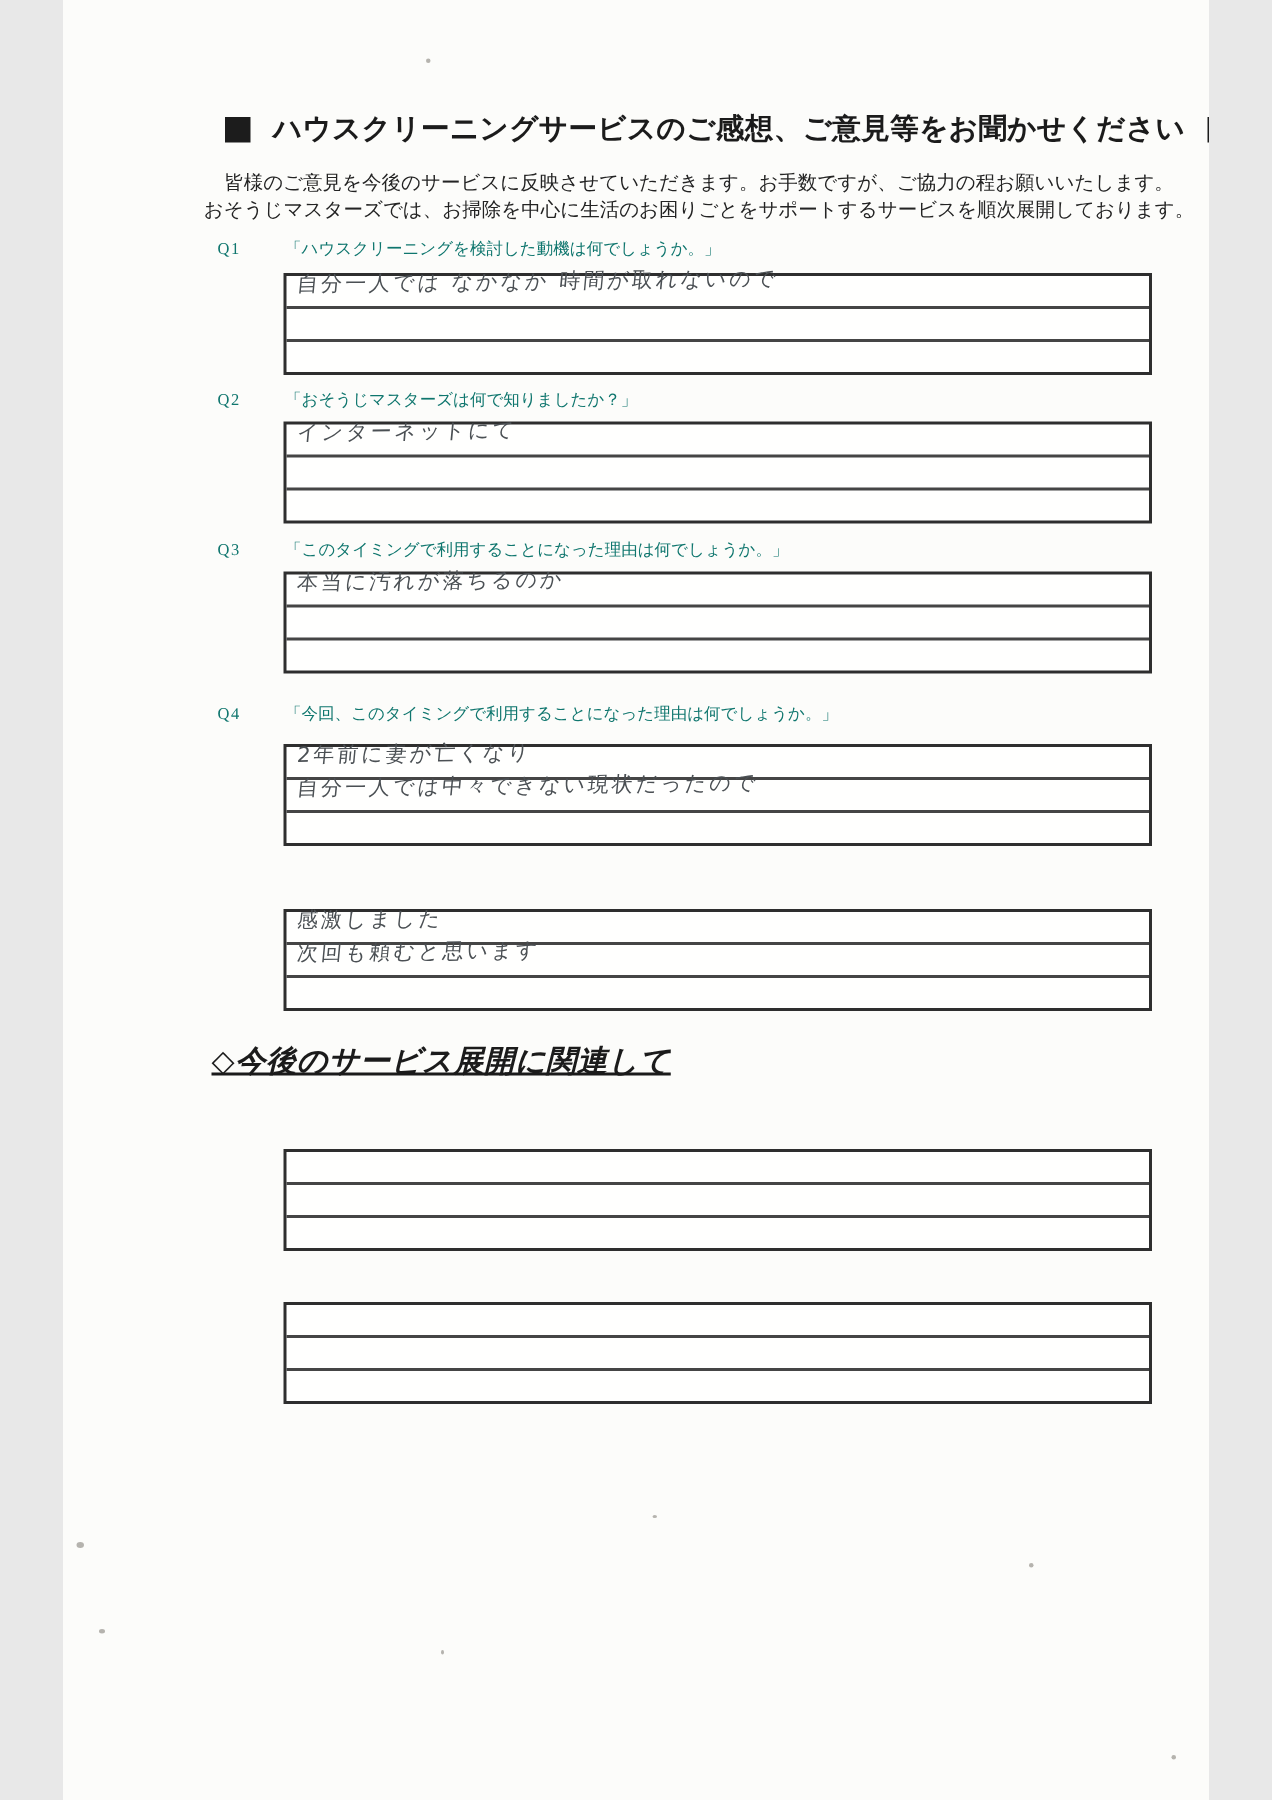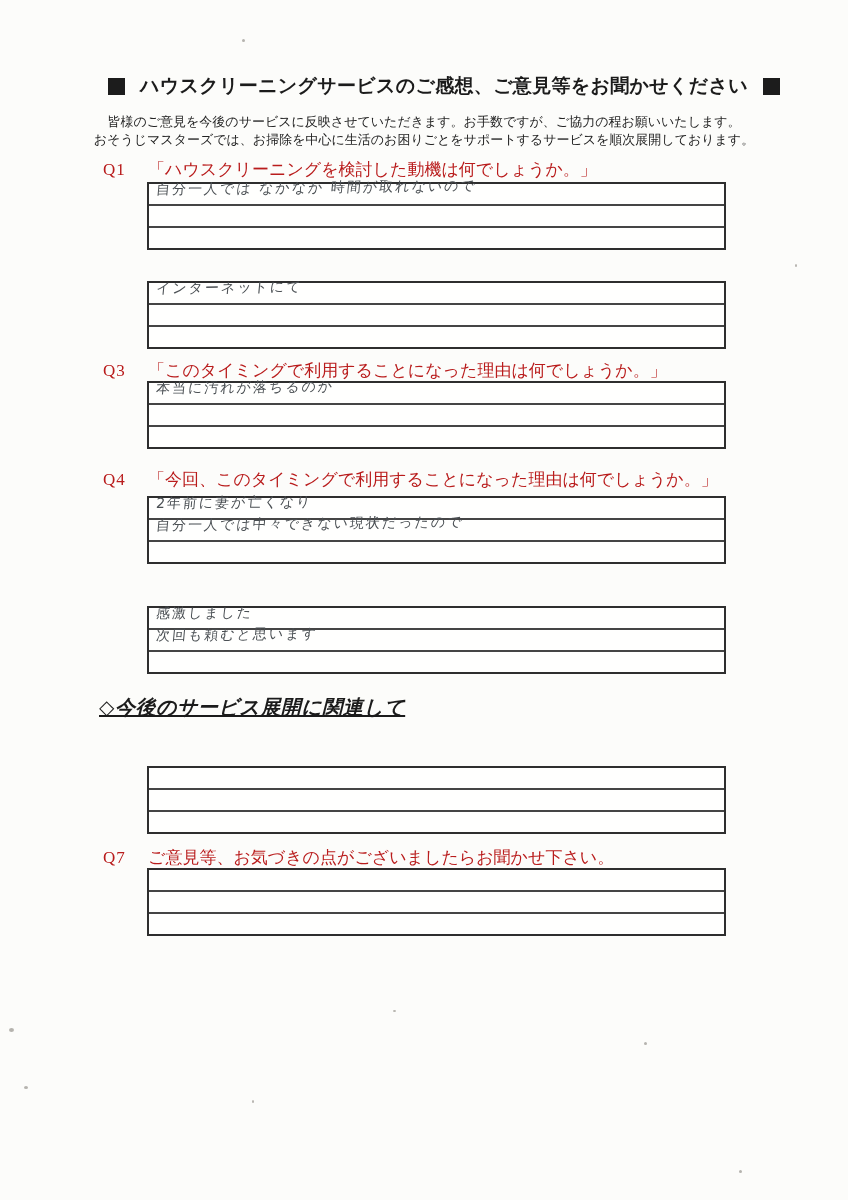--- a/index.html
+++ b/index.html
@@ -1,18 +1,18 @@
 <!DOCTYPE html>
 <html lang="ja"><head>
 <meta charset="utf-8">
 <style>
   html,body { margin:0; padding:0; background:#e8e8e8; }
   .page {
     position:relative;
-    width:848px; height:1200px;
+    width:764px; height:1200px;
     margin:0 auto;
     background:#fcfcfa;
     font-family:"Liberation Serif","DejaVu Serif",serif;
     color:#1b1b1b;
     overflow:hidden;
   }
 
   
   .title-row {
     position:absolute; left:108px; top:73px; width:672px;
@@ -26,21 +26,21 @@
 
   
   .intro {
     position:absolute; top:113px; left:0; width:848px;
     text-align:center; font-size:13px; line-height:18px; color:#232323;
   }
 
   
   .q-head {
     position:absolute; left:103px; width:700px;
-    font-size:17px; white-space:nowrap; color:#b91c1c;
+    font-size:11px; white-space:nowrap; color:#0f766e;
   }
   .q-id { display:inline-block; width:45px; letter-spacing:1px; }
 
   
   .abox {
     position:absolute; left:147px; width:575px;
     border:2px solid #2e2e2e; background:#fffffe;
   }
   .abox .row { height:20px; border-top:2px solid #454545; position:relative; }
   .abox .row:first-child { border-top:none; }
@@ -98,20 +98,23 @@
         <span class="hw">自分一人では なかなか 時間が取れないので</span>
       </div>
     <div class="row">
         <span class="hw"></span>
       </div>
     <div class="row">
         <span class="hw"></span>
       </div>
   </div>
 
+  <div class="q-head q2h">
+    <span class="q-id">Q2</span><span class="q-text">「おそうじマスターズは何で知りましたか？」</span>
+  </div>
   <div class="abox q2b">
     <div class="row">
         <span class="hw">インターネットにて</span>
       </div>
     <div class="row">
         <span class="hw"></span>
       </div>
     <div class="row">
         <span class="hw"></span>
       </div>
@@ -166,23 +169,20 @@
         <span class="hw"></span>
       </div>
     <div class="row">
         <span class="hw"></span>
       </div>
     <div class="row">
         <span class="hw"></span>
       </div>
   </div>
 
-  <div class="q-head q7h">
-    <span class="q-id">Q7</span><span class="q-text">ご意見等、お気づきの点がございましたらお聞かせ下さい。</span>
-  </div>
   <div class="abox q7b">
     <div class="row">
         <span class="hw"></span>
       </div>
     <div class="row">
         <span class="hw"></span>
       </div>
     <div class="row">
         <span class="hw"></span>
       </div>

